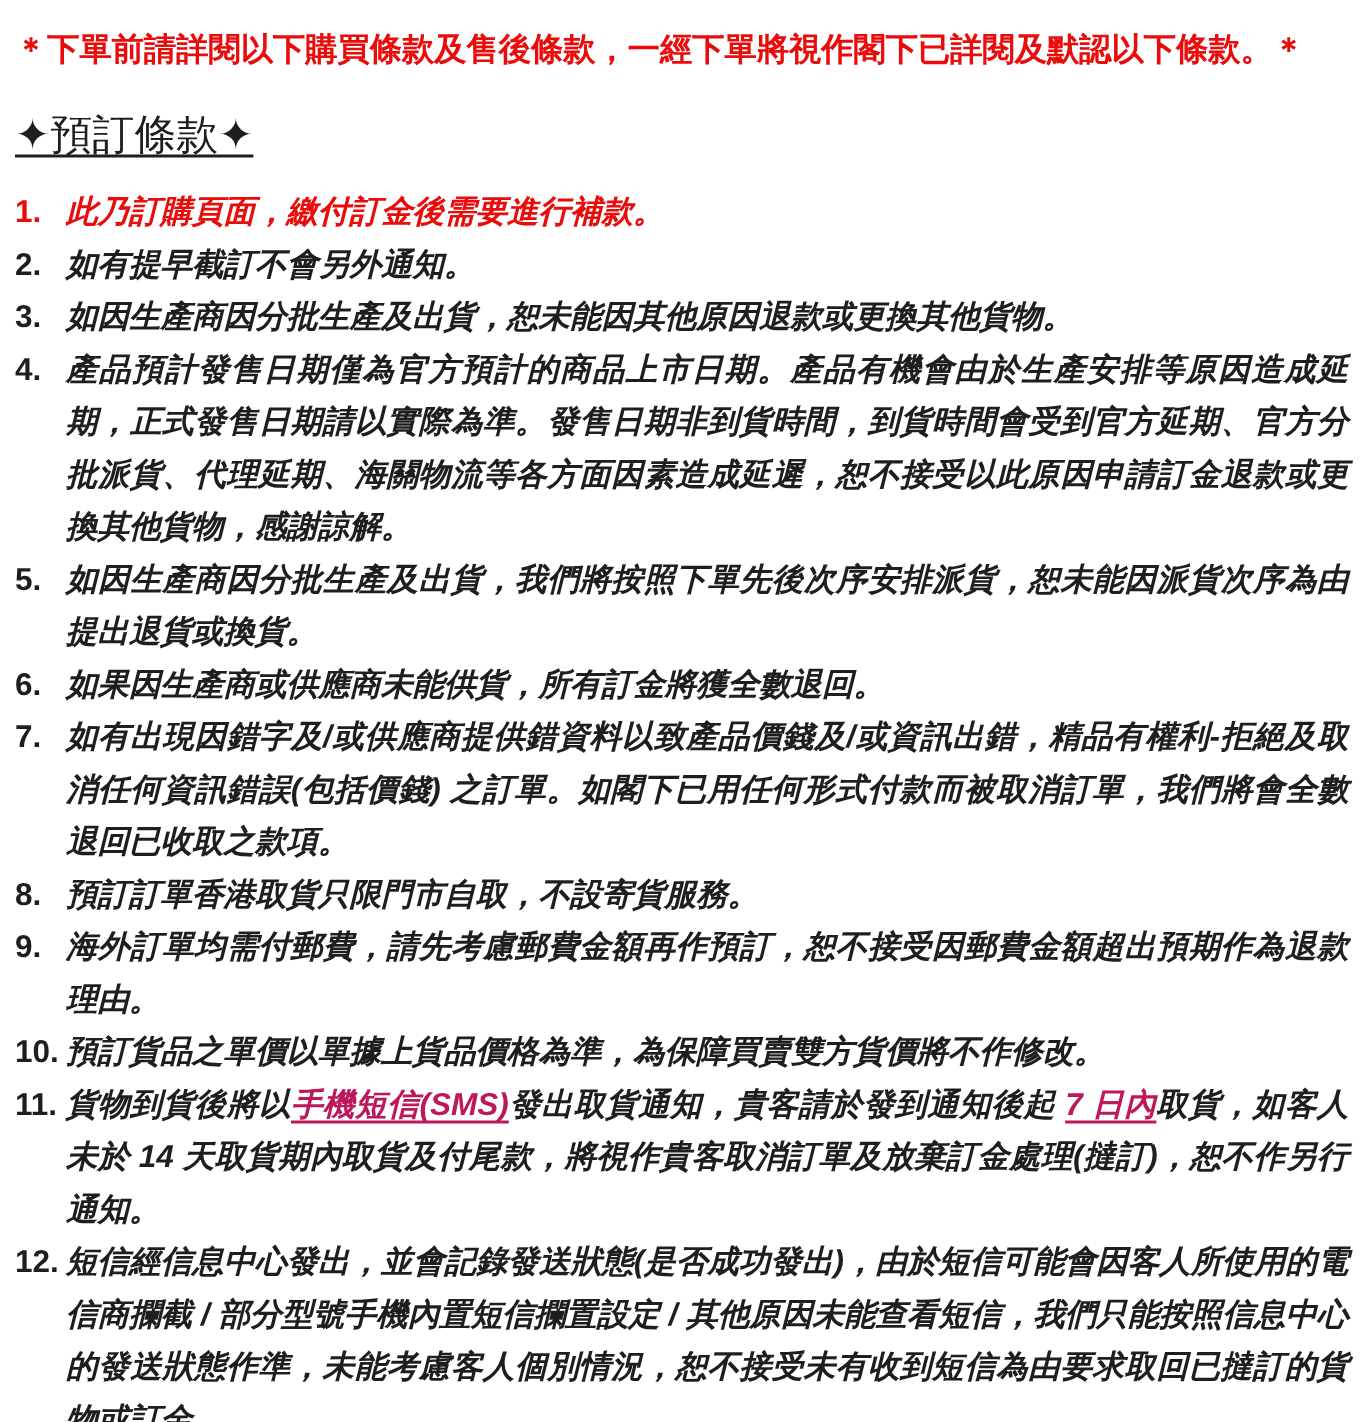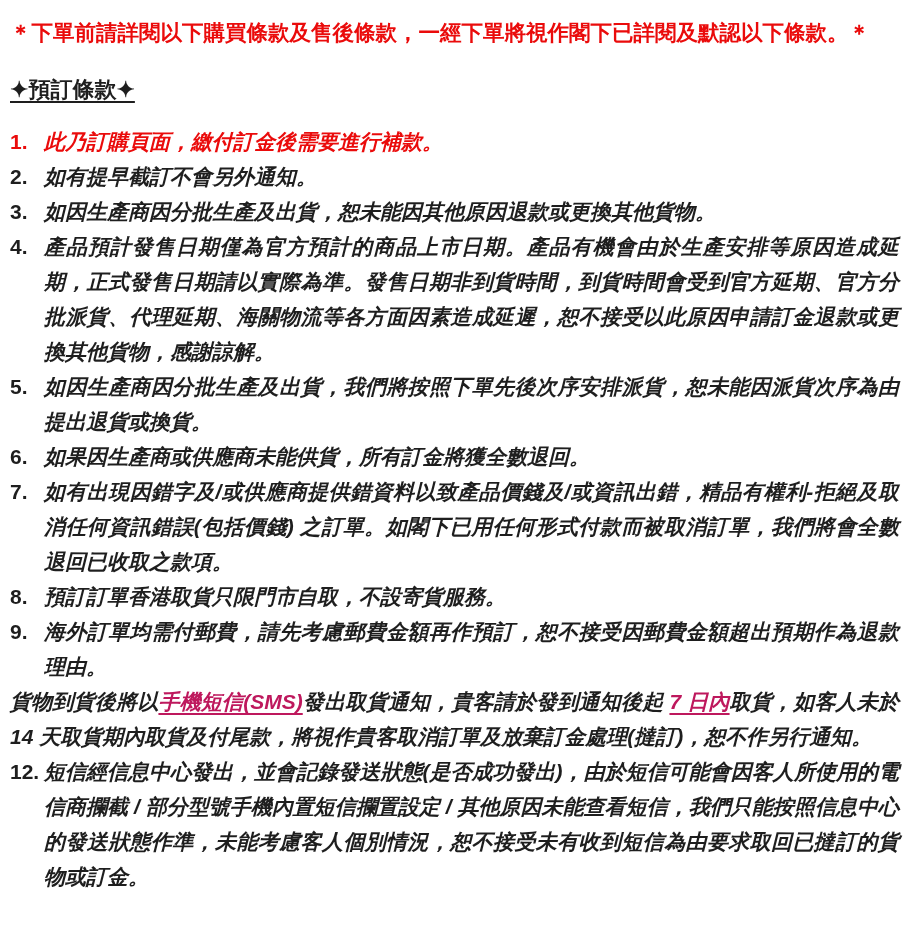--- a/index.html
+++ b/index.html
@@ -20,26 +20,26 @@
   .notice {
     margin: 12px 0 0 0;
     font-size: 21.5px;
     line-height: 30px;
     color: #ea0b0b;
     text-underline-offset: 4px;
     font-weight: 700;
   }
   .section-title {
     margin: 27px 0 19px 0;
-    font-size: 22px;
+    font-size: 28px;
     line-height: 30px;
     color: #1e1e1e;
     text-decoration: underline;
     text-underline-offset: 4px;
-    font-weight: 700;
+    font-weight: 400;
   }
   .terms-list {
     margin: 0;
     padding: 0;
   }
   .term-item {
     display: flex;
     line-height: 35px;
   }
   .term-num {
@@ -99,20 +99,25 @@
       </div>
       <div class="term-item">
         <span class="term-num">8.</span>
         <div class="term-text"><span>預訂訂單香港取貨只限門市自取，不設寄貨服務。</span></div>
       </div>
       <div class="term-item">
         <span class="term-num">9.</span>
         <div class="term-text"><span>海外訂單均需付郵費，請先考慮郵費金額再作預訂，恕不接受因郵費金額超出預期作為退款理由。</span></div>
       </div>
       <div class="term-item">
+        <span class="term-num">10.</span>
+        <div class="term-text"><span>預訂貨品之單價以單據上貨品價格為準，為保障買賣雙方貨價將不作修改。</span></div>
+      </div>
+      <div class="term-item">
+        <span class="term-num">11.</span>
         <div class="term-text"><span>貨物到貨後將以</span><span class="seg-red-underline">手機短信(SMS)</span><span>發出取貨通知，貴客請於發到通知後起 </span><span class="seg-red-underline">7 日內</span><span>取貨，如客人未於 14 天取貨期內取貨及付尾款，將視作貴客取消訂單及放棄訂金處理(撻訂)，恕不作另行通知。</span></div>
       </div>
       <div class="term-item">
         <span class="term-num">12.</span>
         <div class="term-text"><span>短信經信息中心發出，並會記錄發送狀態(是否成功發出)，由於短信可能會因客人所使用的電信商攔截 / 部分型號手機內置短信攔置設定 / 其他原因未能查看短信，我們只能按照信息中心的發送狀態作準，未能考慮客人個別情況，恕不接受未有收到短信為由要求取回已撻訂的貨物或訂金。</span></div>
       </div>
     </div>
 </div>
 
 </body></html>

